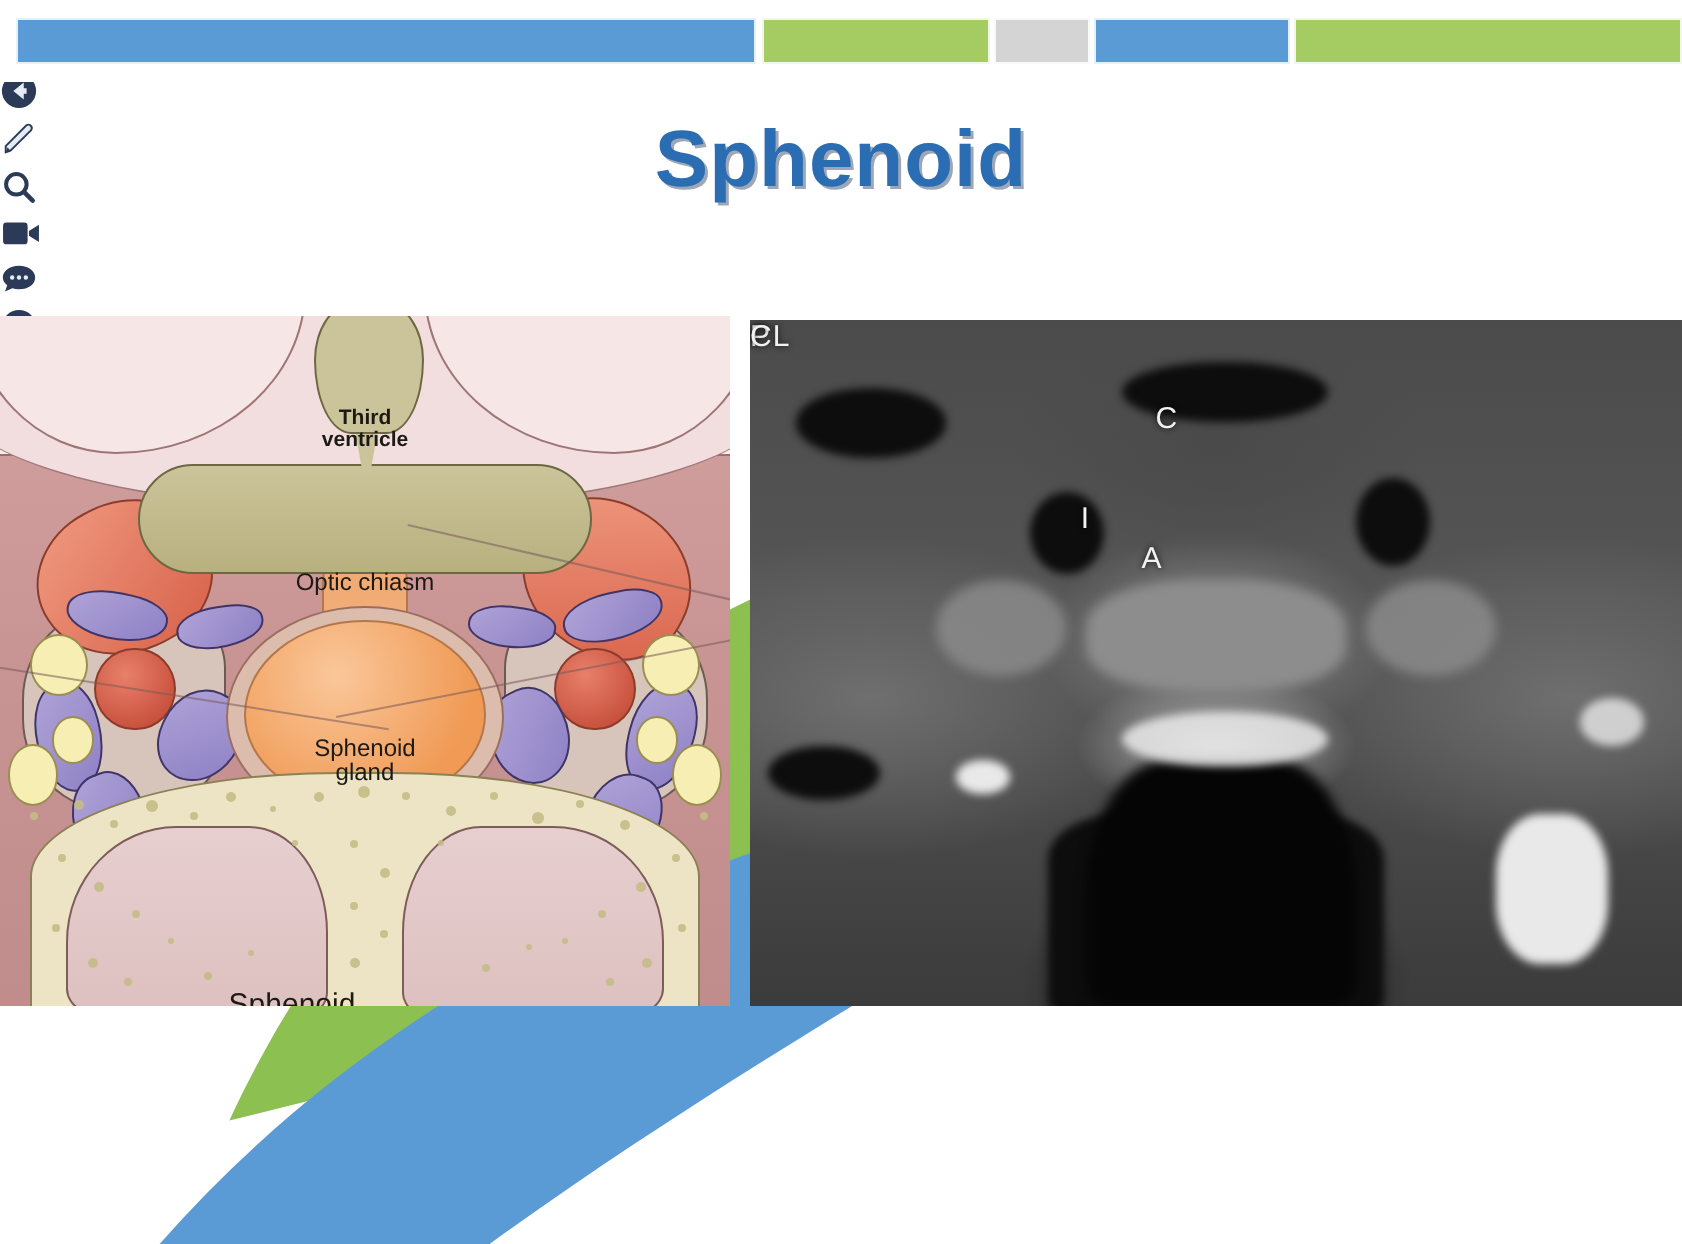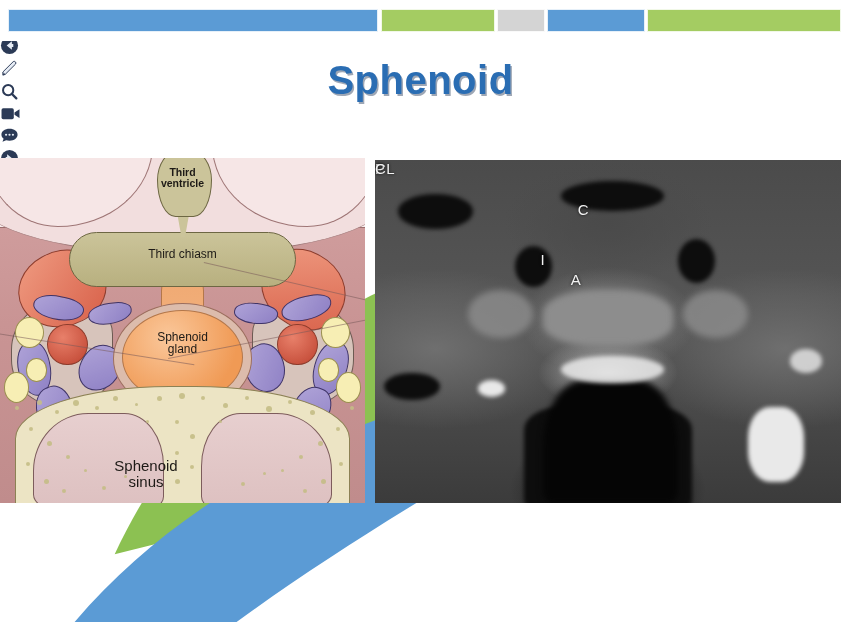--- a/index.html
+++ b/index.html
@@ -131,20 +131,21 @@
     border: 1.5px solid #b4774a;
     border-radius: 50% 50% 46% 46% / 52% 52% 48% 48%;
   }
   .dg-label {
     position: absolute;
     text-align: center;
     font-family: "Liberation Sans", sans-serif;
     color: #1d1a16;
     line-height: 1.05;
     white-space: pre-line;
+    margin-top: 37px;
   }
   #dg-lab-ventricle { left: 40%; top: 2.5%; width: 20%; font-size: 10.5px; font-weight: 600; }
   #dg-lab-chiasm    { left: 27%; top: 26%;  width: 46%; font-size: 12px; }
   #dg-lab-pit       { left: 33%; top: 50%;  width: 34%; font-size: 12px; }
   #dg-lab-sphenoid  { left: 22%; top: 87%;  width: 36%; font-size: 15px; }
 
   
   .cav {
     position: absolute;
     background: #d7c4bb;
@@ -449,21 +450,21 @@
         <div class="bone-dot" style="left: 40%; top: 76%; width: 3px; height: 3px;"></div>
         <div class="bone-dot" style="left: 60%; top: 76%; width: 3px; height: 3px;"></div>
       </div>
 
     <div class="leader" style="left:-4%;top:50%;width:58%;transform:rotate(9deg);"></div>
     <div class="leader" style="left:46%;top:58%;width:60%;transform:rotate(-11deg);"></div>
     <div class="leader" style="left:56%;top:30%;width:48%;transform:rotate(13deg);"></div>
 
     <div class="dg-label" id="dg-lab-ventricle">Third
 ventricle</div>
-    <div class="dg-label" id="dg-lab-chiasm">Third chiasm</div>
+    <div class="dg-label" id="dg-lab-chiasm">Optic chiasm</div>
     <div class="dg-label" id="dg-lab-pit">Sphenoid
 gland</div>
     <div class="dg-label" id="dg-lab-sphenoid">Sphenoid
 sinus</div>
   </div>
 
   <div id="panel-right">
     <div style="position: absolute; border-radius: 50%; filter: blur(6px); left: 58%; top: 28%; width: 14%; height: 10%; background: rgb(85, 85, 85); opacity: 0.4;"></div>
       <div style="position: absolute; border-radius: 50%; filter: blur(6px); left: 36%; top: 30%; width: 14%; height: 10%; background: rgb(85, 85, 85); opacity: 0.4;"></div>
       <div style="position: absolute; border-radius: 50%; filter: blur(6px); left: 84%; top: 86%; width: 14%; height: 12%; background: rgb(138, 138, 138); opacity: 0.35;"></div>

